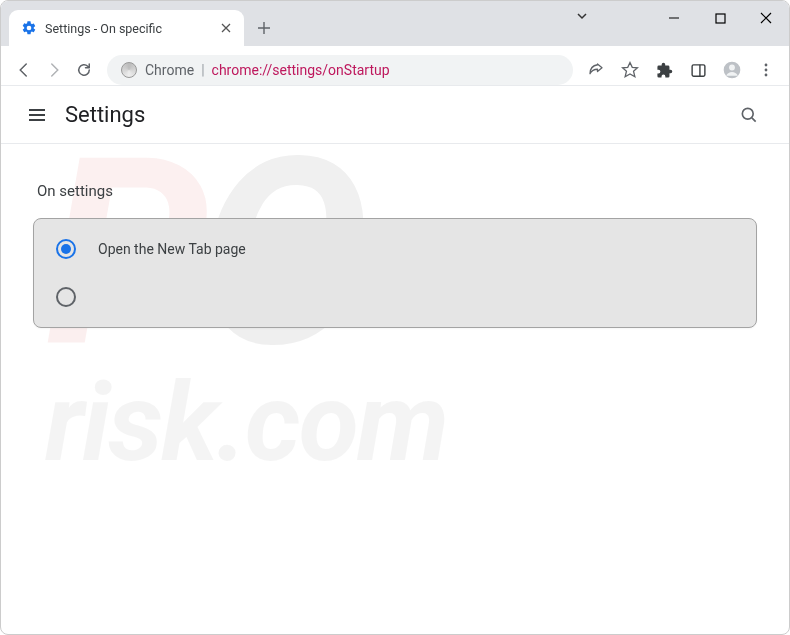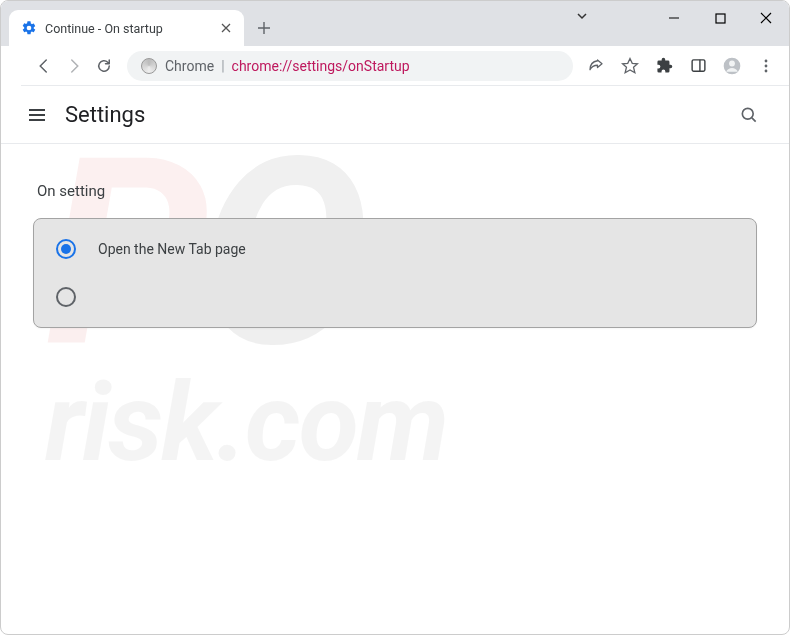--- a/index.html
+++ b/index.html
@@ -16,21 +16,21 @@
   .tab { margin-left: 8px; height: 36px; background: #fff; border-radius: 9px 9px 0 0; display: flex; align-items: center; padding: 0 10px 0 12px; width: 235px; font-size: 12.5px; color: #3c4043; }
   .tab .favicon { width: 16px; height: 16px; margin-right: 8px; color: #1a73e8; }
   .tab .tabtitle { flex: 1; white-space: nowrap; overflow: hidden; text-overflow: ellipsis; }
   .tab .tabclose { width: 16px; height: 16px; color: #555; display: flex; align-items:center; justify-content:center; }
   .newtab { width: 28px; height: 28px; display: flex; align-items: center; justify-content: center; color: #555; margin-left: 6px; margin-bottom: 4px; }
   .wincontrols { position: absolute; right: 0; top: 0; display: flex; }
   .wincontrols div { width: 46px; height: 34px; display: flex; align-items: center; justify-content: center; color: #222; }
   .caret-down { position: absolute; right: 200px; top: 8px; display:flex; align-items:center; justify-content:center; }
 
   
-  .locbar { height: 40px; background: #fff; border-bottom: 1px solid #e8eaed; display: flex; align-items: center; padding: 0 8px; z-index: 1; position: relative; margin-left: 20px; }
+  .locbar { height: 40px; background: #fff; border-bottom: 1px solid #e8eaed; display: flex; align-items: flex-end; padding: 0 8px; z-index: 1; position: relative; }
   .locbtn { width: 30px; height: 30px; display: flex; align-items: center; justify-content: center; color: #5f6368; }
   .locbtn.disabled { color: #b1b3b6; }
   .omnibox { flex: 1; height: 30px; background: #f1f3f4; border-radius: 15px; display: flex; align-items: center; padding: 0 14px; margin: 0 8px; font-size: 14px; color: #5f6368; }
   .omnibox .chrome-icon { width: 16px; height: 16px; margin-right: 8px; border-radius: 50%; background: conic-gradient(#bbb,#eee,#bbb); border: 1px solid #999; }
   .omnibox .protocol { color: #5f6368; }
   .omnibox .sep { margin: 0 7px; color: #9aa0a6; }
   .omnibox .path { color: #be185d; }
   .toolbar-icons { display: flex; align-items: center; gap: 4px; }
 
   
@@ -60,21 +60,21 @@
 <div class="watermark">
   <div class="watermark-top"><span class="red">P</span>C</div>
   <div class="watermark-bot">risk.com</div>
 </div>
 
 <div class="titlebar">
   <div class="tab">
     <svg class="favicon" viewBox="0 0 24 24" fill="currentColor">
         <path d="M19.14 12.94a7.49 7.49 0 0 0 .05-.94 7.49 7.49 0 0 0-.05-.94l2.03-1.58a.5.5 0 0 0 .12-.64l-1.92-3.32a.5.5 0 0 0-.6-.22l-2.39.96a7.03 7.03 0 0 0-1.62-.94l-.36-2.54A.5.5 0 0 0 13.9 2h-3.84a.5.5 0 0 0-.5.42l-.36 2.54c-.58.24-1.12.55-1.62.94l-2.39-.96a.5.5 0 0 0-.6.22L2.67 8.48a.5.5 0 0 0 .12.64l2.03 1.58a7.49 7.49 0 0 0 0 1.88L2.79 14.16a.5.5 0 0 0-.12.64l1.92 3.32c.13.22.4.31.6.22l2.39-.96c.5.39 1.04.7 1.62.94l.36 2.54c.4.24.25.42.5.42h3.84c.25 0 .46-.18.5-.42l.36-2.54c.58-.24 1.12-.55 1.62-.94l2.39.96c.23.09.47 0 .6-.22l1.92-3.32a.5.5 0 0 0-.12-.64l-2.03-1.58zM12 15.5A3.5 3.5 0 1 1 12 8.5a3.5 3.5 0 0 1 0 7z"></path>
       </svg>
-    <span class="tabtitle">Continue - On startup</span>
+    <span class="tabtitle">Settings - On specific</span>
     <span class="tabclose">
         <svg width="10" height="10" viewBox="0 0 10 10">
           <path d="M1 1 L9 9 M9 1 L1 9" stroke="currentColor" stroke-width="1.3"></path>
         </svg>
       </span>
   </div>
   <div class="newtab">
     <svg width="14" height="14" viewBox="0 0 14 14">
         <path d="M7 1v12M1 7h12" stroke="#5f6368" stroke-width="1.4"></path>
       </svg>
@@ -174,21 +174,21 @@
   <div class="spacer"></div>
   <div class="searchbtn">
       <svg width="20" height="20" viewBox="0 0 24 24" stroke="#5f6368" stroke-width="2" fill="none">
         <circle cx="10.5" cy="10.5" r="6.5"></circle>
         <path d="M20 20l-4.5-4.5"></path>
       </svg>
     </div>
 </div>
 
 <div class="content">
-  <div class="section-title">On setting</div>
+  <div class="section-title">On settings</div>
   <div class="card">
 
     <div class="row">
       <div class="radio selected"></div>
       <span>Open the New Tab page</span>
     </div>
 
 
     <div class="row">
       <div class="radio"></div>

